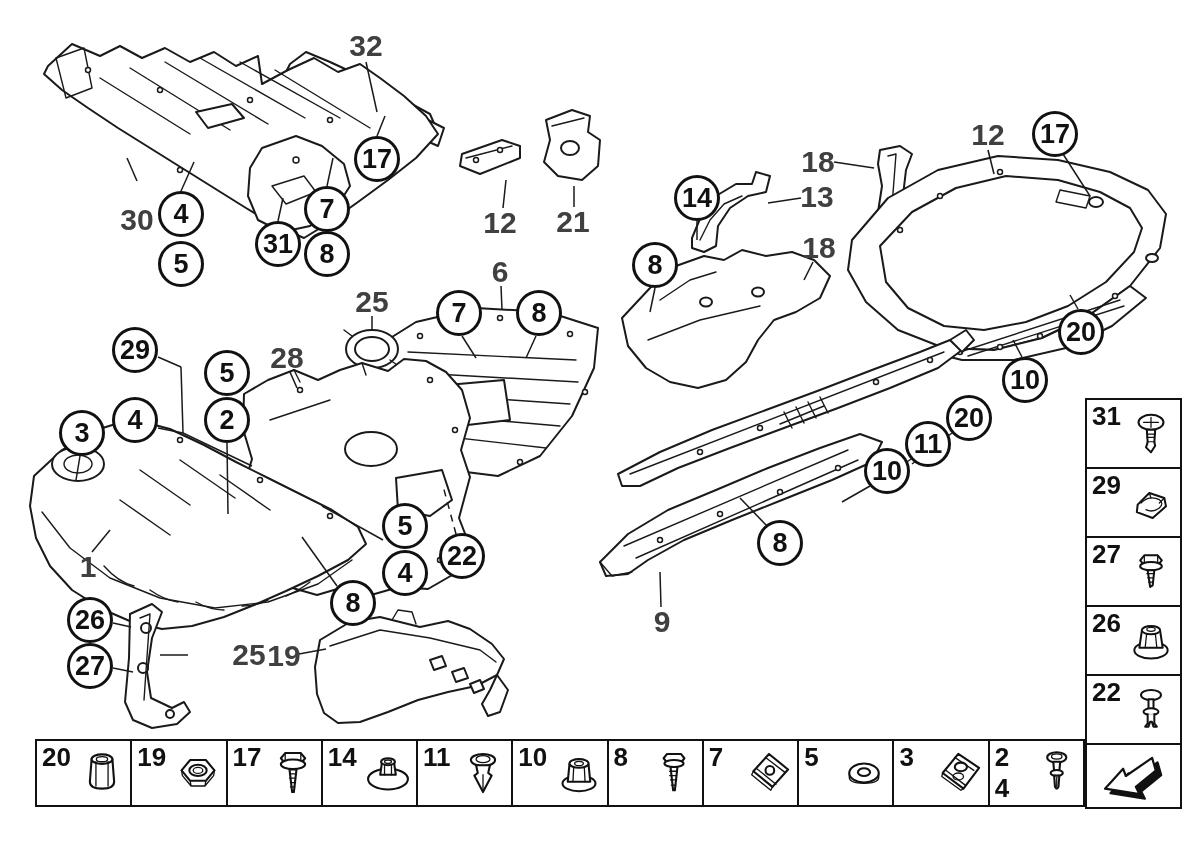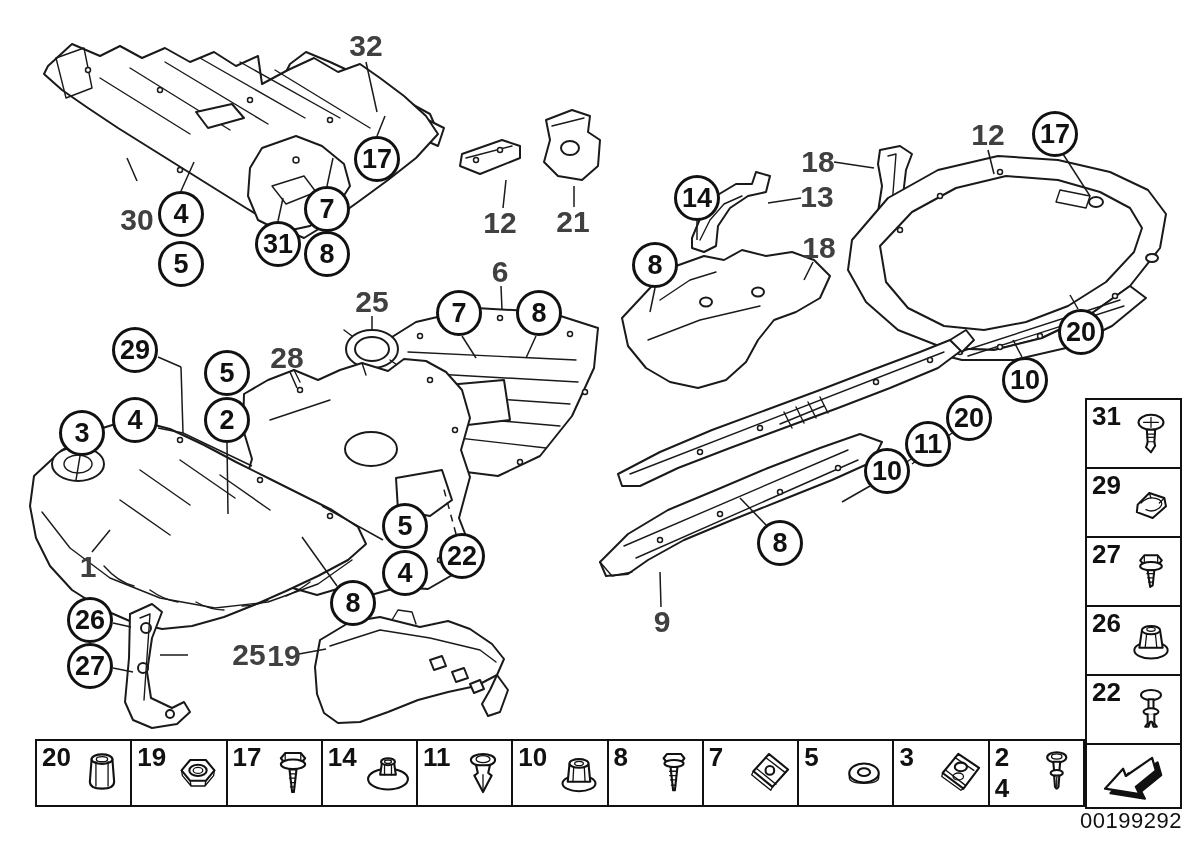--- a/index.html
+++ b/index.html
@@ -448,14 +448,13 @@
           </svg></span>
       </div>
       <div class="side-cell nav-cell">
         <svg class="icon-art" width="86" height="58" viewBox="0 0 80 64">
           <path class="blk" d="M14,51 L34,29 L37,37 L66,17 L70,31 L48,49 L52,57 Z"></path>
           <path d="M8,46 L28,24 L31,32 L60,12 L64,26 L42,44 L46,52 Z"></path>
         </svg>
       </div>
     </div>
 
-  <div class="part-number">00199292</div>
 </div>
 
 </body></html>

